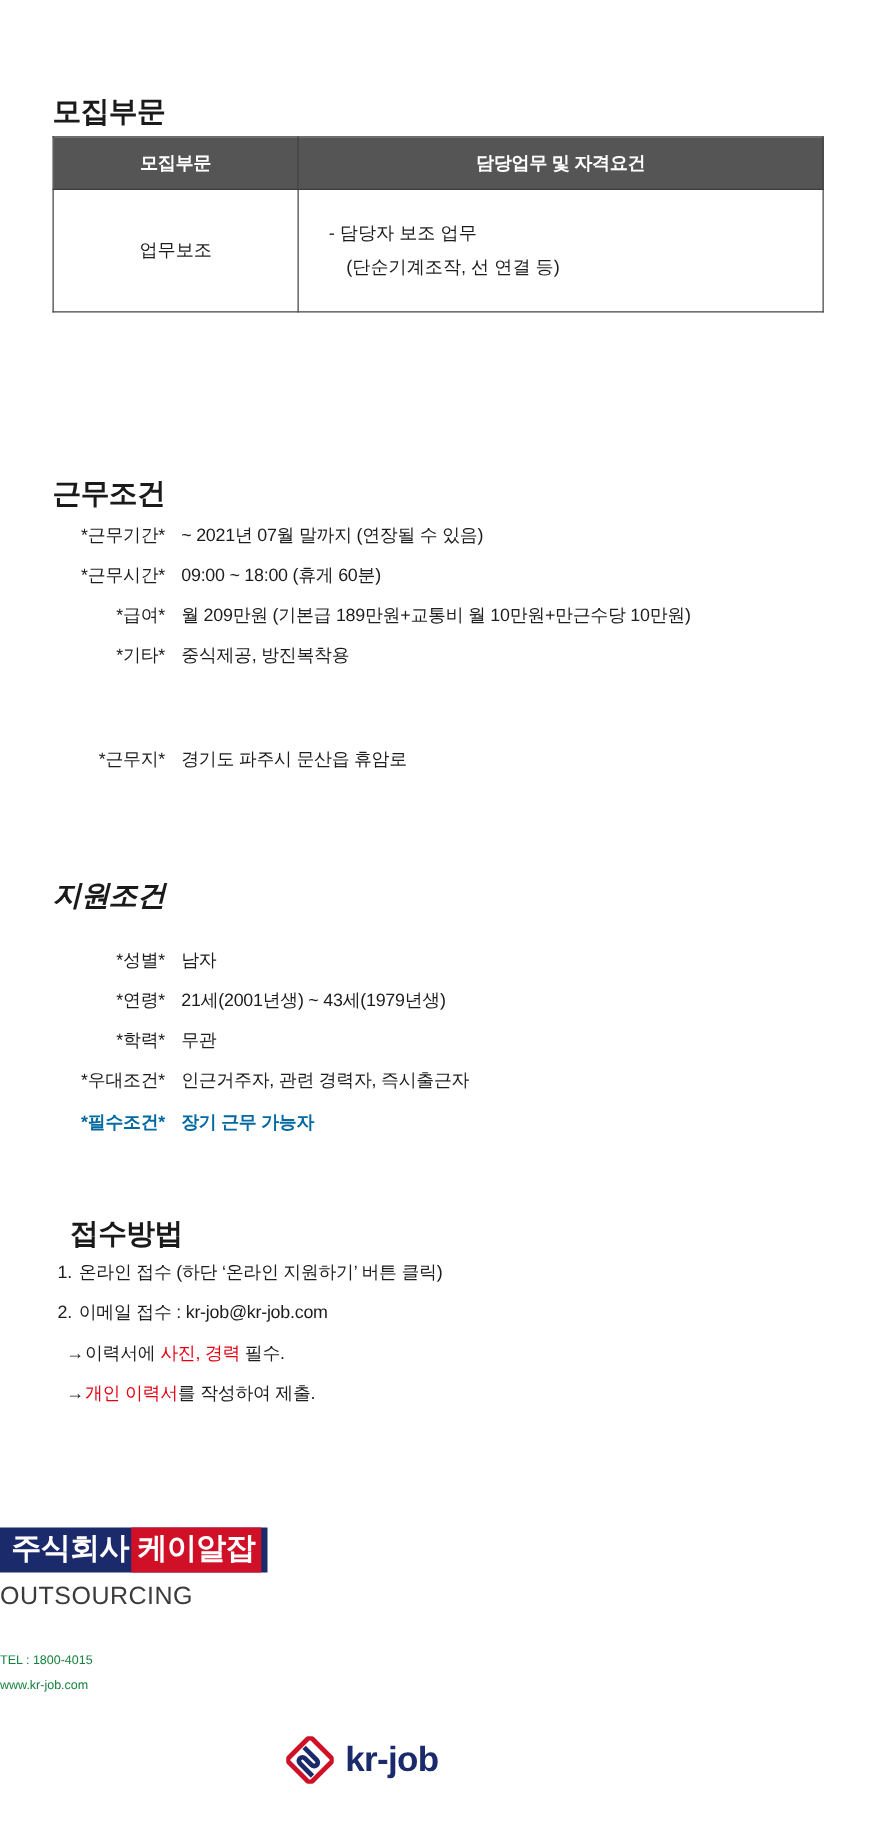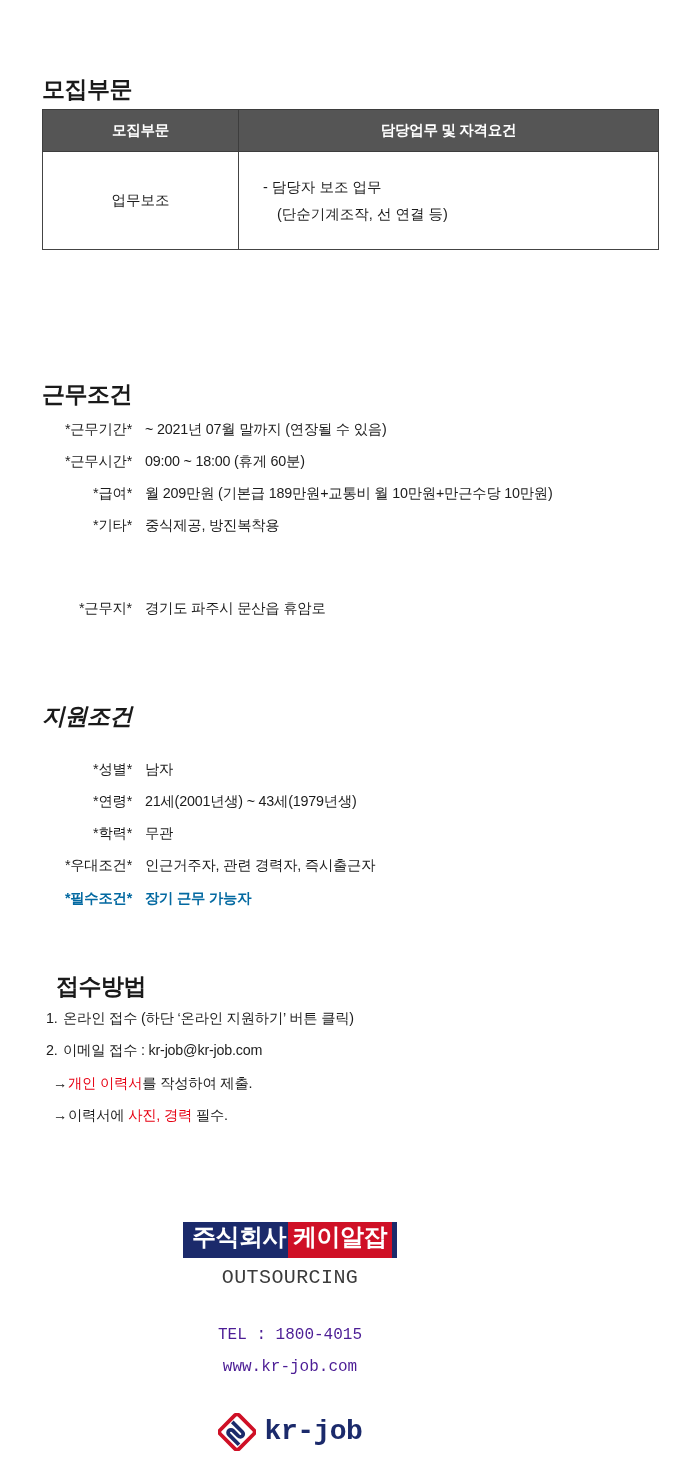--- a/index.html
+++ b/index.html
@@ -121,22 +121,20 @@
   .howto-num { display: inline-block; width: 17px; }
   .howto-arrow { display: inline-block; width: 22px; padding-left: 7px; }
   .hl-red { color: #e60012; }
 
   
   .footer {
     position: absolute;
     left: 0;
     top: 1222px;
     width: 580px;
-    text-align: center;
-    font-family: Liberation Mono, monospace;
   }
   .logo-band {
     display: inline-block;
     background: #1b2a6b;
     color: #ffffff;
     font-size: 24px;
     font-weight: bold;
     padding: 4px 9px 5px 9px;
     letter-spacing: -0.5px;
     line-height: 1.12;
@@ -148,22 +146,22 @@
     display: inline-block;
   }
   .logo-sub {
     font-size: 20px;
     color: #3b3b3b;
     letter-spacing: 0.4px;
     margin-top: 8px;
   }
   .contact {
     margin-top: 30px;
-    font-size: 16px;
-    color: #4c1d95;
+    font-size: 10px;
+    color: #15803d;
     line-height: 2.0;
   }
   .brand {
     margin-top: 30px;
     display: flex;
     align-items: center;
     justify-content: center;
     gap: 9px;
   }
   .brand-mark { width: 38px; height: 38px; display: block; }
@@ -255,24 +253,24 @@
   <h2 class="section-title" id="sec-howto-title">접수방법</h2>
 
   <ol class="howto-ol" id="howto-list">
     <li>
       <span class="howto-num">1.</span><span>온라인 접수 (하단 ‘온라인 지원하기’ 버튼 클릭)</span>
     </li>
     <li>
       <span class="howto-num">2.</span><span>이메일 접수 : kr-job@kr-job.com</span>
     </li>
     <li>
+      <span class="howto-arrow">→</span><span>이력서에 </span><span class="hl-red">사진, 경력</span><span> 필수.</span>
+    </li>
+    <li>
       <span class="howto-arrow">→</span><span></span><span class="hl-red">개인 이력서</span><span>를 작성하여 제출.</span>
-    </li>
-    <li>
-      <span class="howto-arrow">→</span><span>이력서에 </span><span class="hl-red">사진, 경력</span><span> 필수.</span>
     </li>
   </ol>
 
   <div class="footer">
     <div class="logo-band"><span>주식회사</span><span class="band-red">케이알잡</span></div>
     <div class="logo-sub">OUTSOURCING</div>
 
     <div class="contact">
       <div>TEL : 1800-4015</div>
       <div>www.kr-job.com</div>

